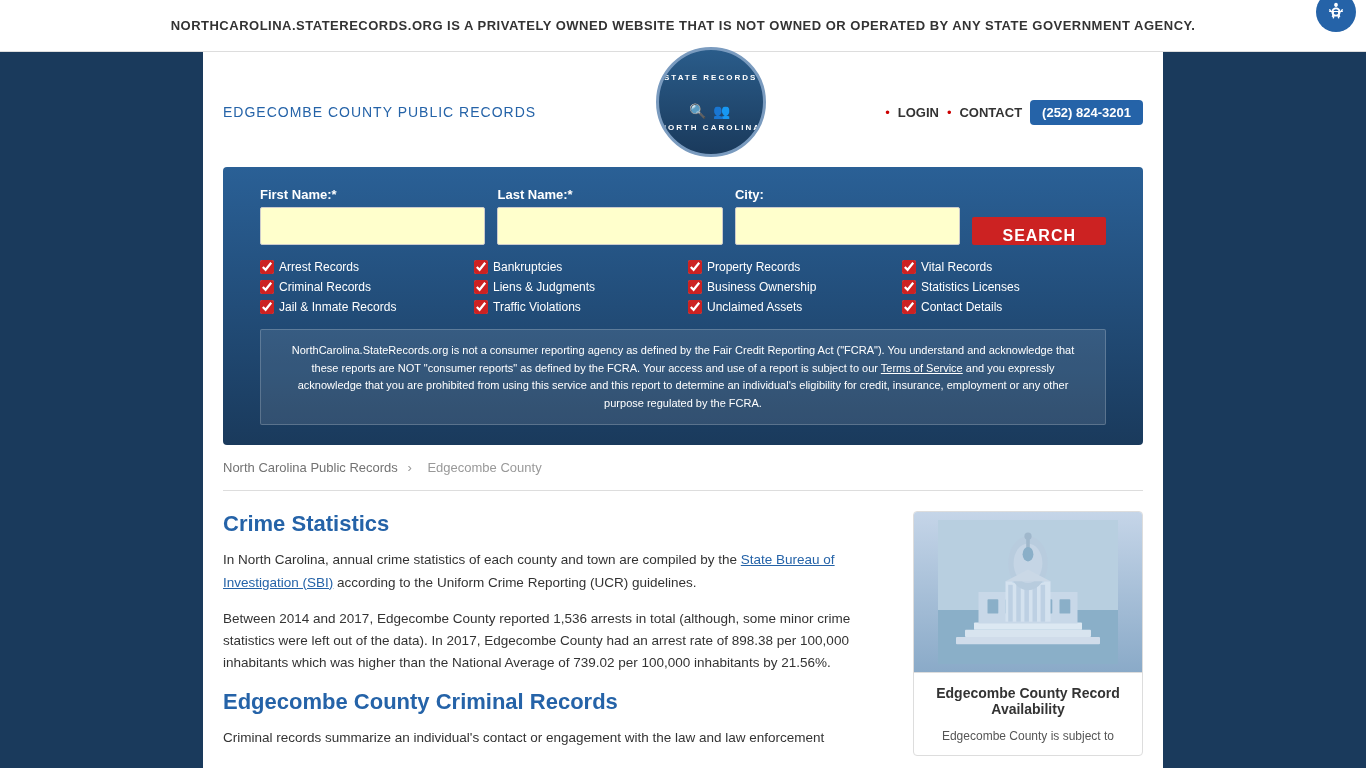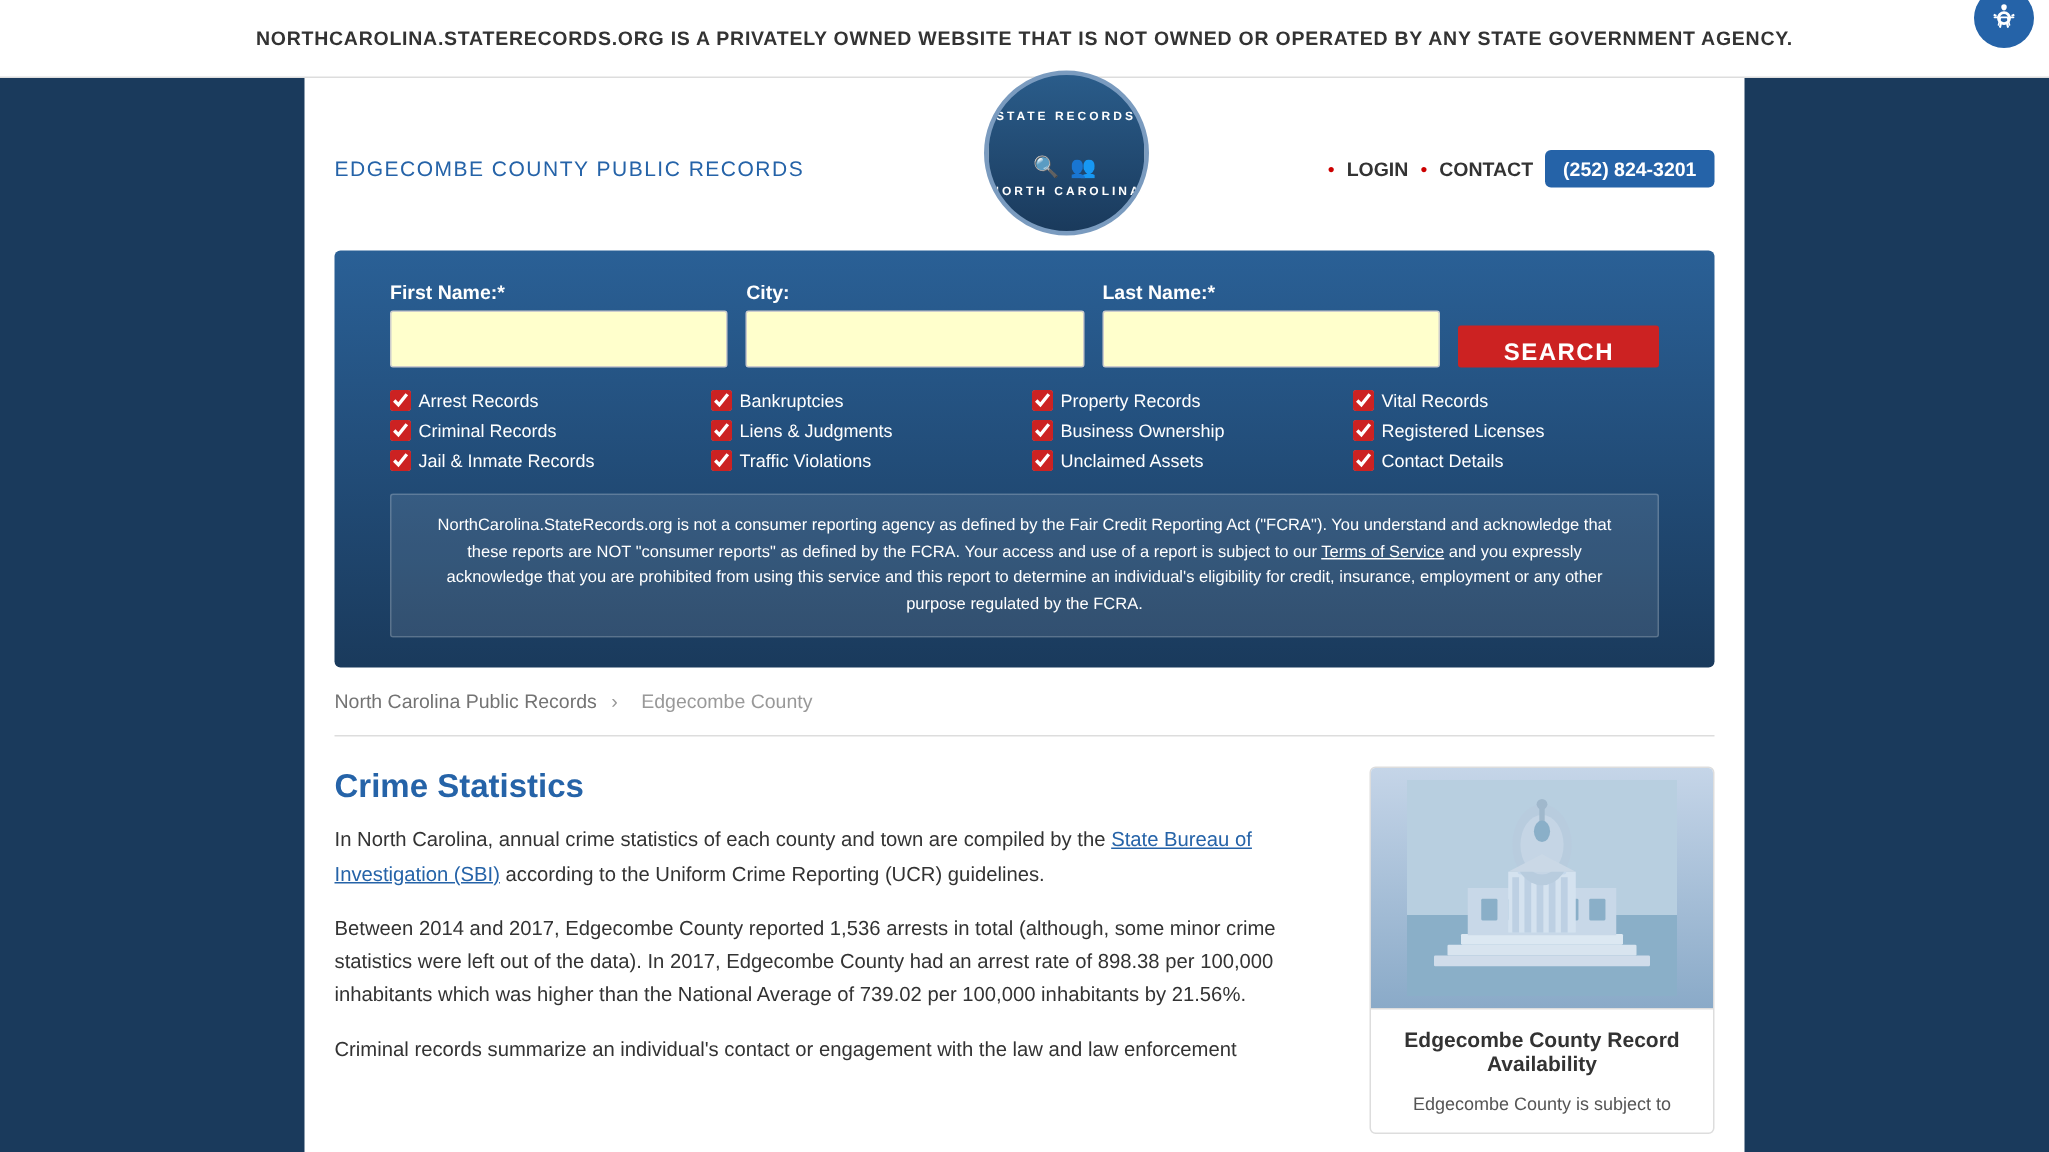--- a/index.html
+++ b/index.html
@@ -300,27 +300,27 @@
       </div>
     </div>
 
     <div class="search-area">
       <div class="search-fields">
         <div class="field-group">
           <label>First Name:*</label>
           <input type="text" style="">
         </div>
         <div class="field-group">
+          <label>Last Name:*</label>
+          <input type="text" style="">
+        </div>
+        <div class="field-group">
           <label>City:</label>
           <input type="text" style="">
         </div>
-        <div class="field-group">
-          <label>Last Name:*</label>
-          <input type="text" style="">
-        </div>
         <button class="search-btn">SEARCH</button>
       </div>
 
       <div class="checkboxes-grid" id="checkboxes-container">
       <div class="checkbox-item">
             <input type="checkbox" checked="" style="">
             <label>Arrest Records</label>
           </div>
           <div class="checkbox-item">
             <input type="checkbox" checked="" style="">
@@ -341,21 +341,21 @@
           <div class="checkbox-item">
             <input type="checkbox" checked="" style="">
             <label>Liens &amp; Judgments</label>
           </div>
           <div class="checkbox-item">
             <input type="checkbox" checked="" style="">
             <label>Business Ownership</label>
           </div>
           <div class="checkbox-item">
             <input type="checkbox" checked="" style="">
-            <label>Registered Licenses</label>
+            <label>Statistics Licenses</label>
           </div>
           <div class="checkbox-item">
             <input type="checkbox" checked="" style="">
             <label>Jail &amp; Inmate Records</label>
           </div>
           <div class="checkbox-item">
             <input type="checkbox" checked="" style="">
             <label>Traffic Violations</label>
           </div>
           <div class="checkbox-item">
@@ -381,20 +381,21 @@
 
     <div class="content-wrapper">
       <div class="content-main">
 
         <h2 class="section-title">Crime Statistics</h2>
         <p class="content-text">
           In North Carolina, annual crime statistics of each county and town are compiled by the <a href="#">State Bureau of Investigation (SBI)</a> according to the Uniform Crime Reporting (UCR) guidelines.
         </p>
         <p class="content-text">Between 2014 and 2017, Edgecombe County reported 1,536 arrests in total (although, some minor crime statistics were left out of the data). In 2017, Edgecombe County had an arrest rate of 898.38 per 100,000 inhabitants which was higher than the National Average of 739.02 per 100,000 inhabitants by 21.56%.</p>
 
+        <h2 class="section-title">Edgecombe County Criminal Records</h2>
         <p class="content-text">Criminal records summarize an individual's contact or engagement with the law and law enforcement</p>
 
       </div>
 
       <div class="content-sidebar">
         <div class="sidebar-card">
           <div class="sidebar-card-img">
 
             <svg class="capitol-svg" viewBox="0 0 200 160">
 

